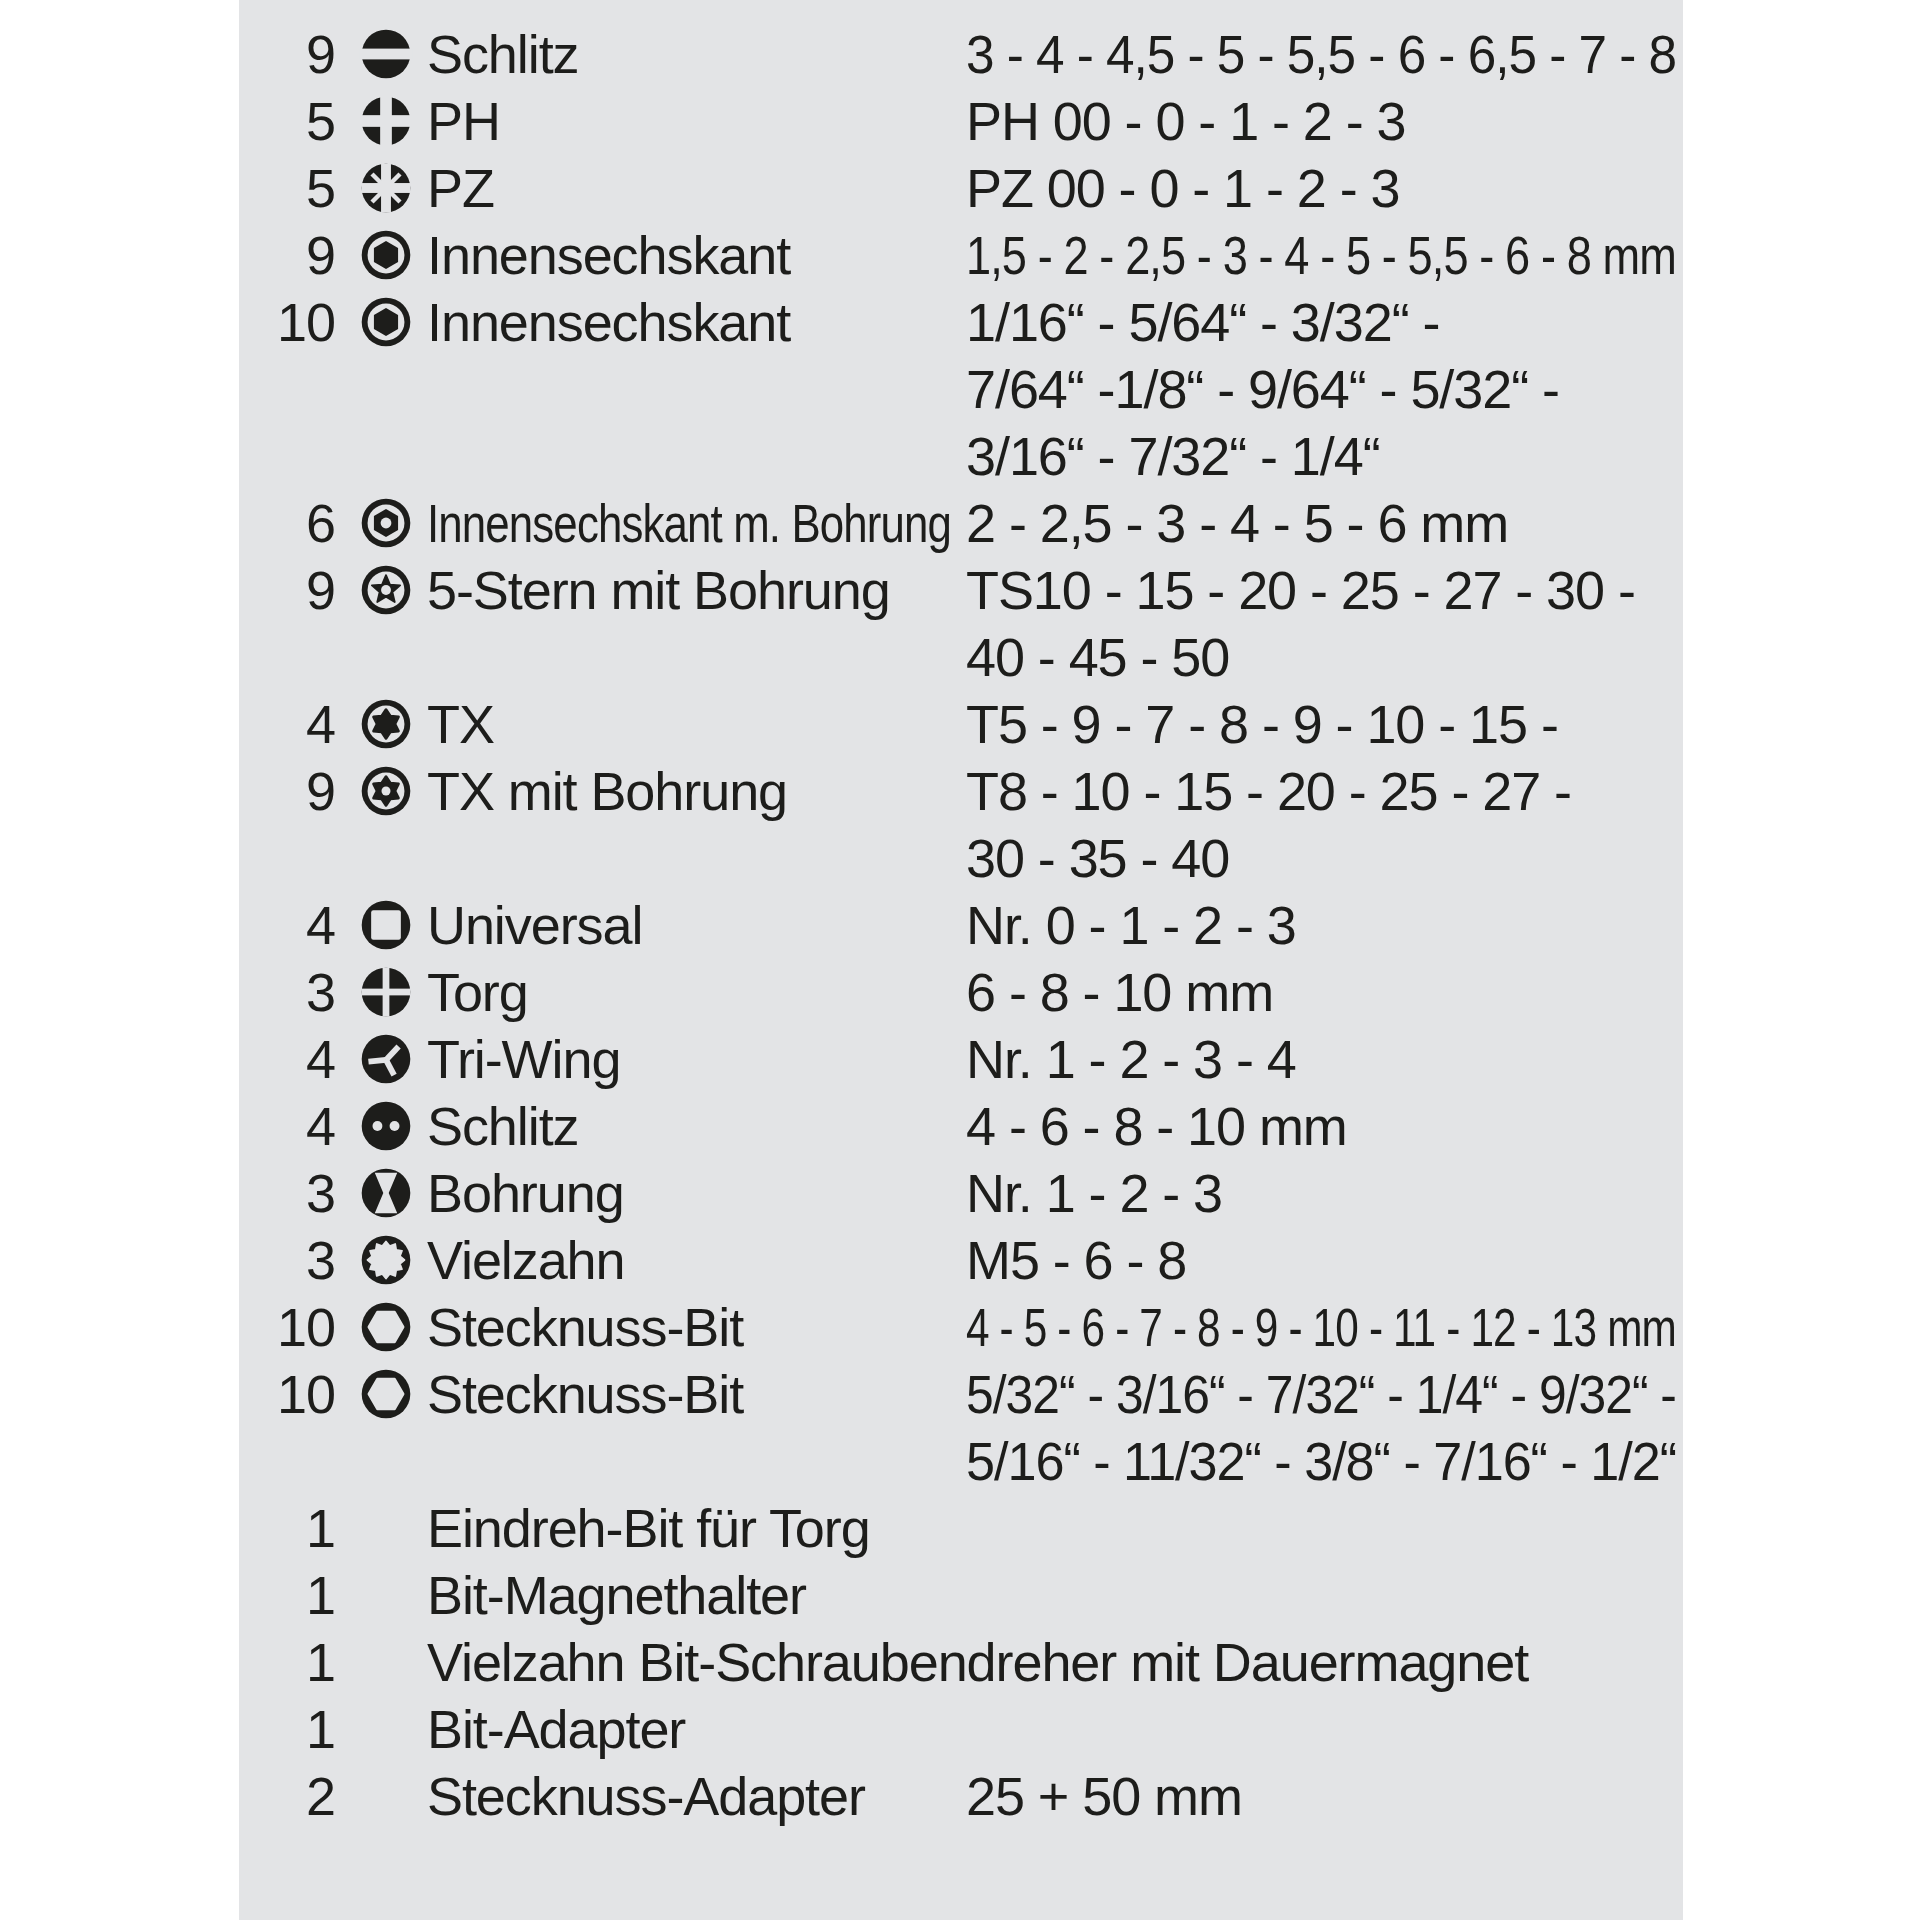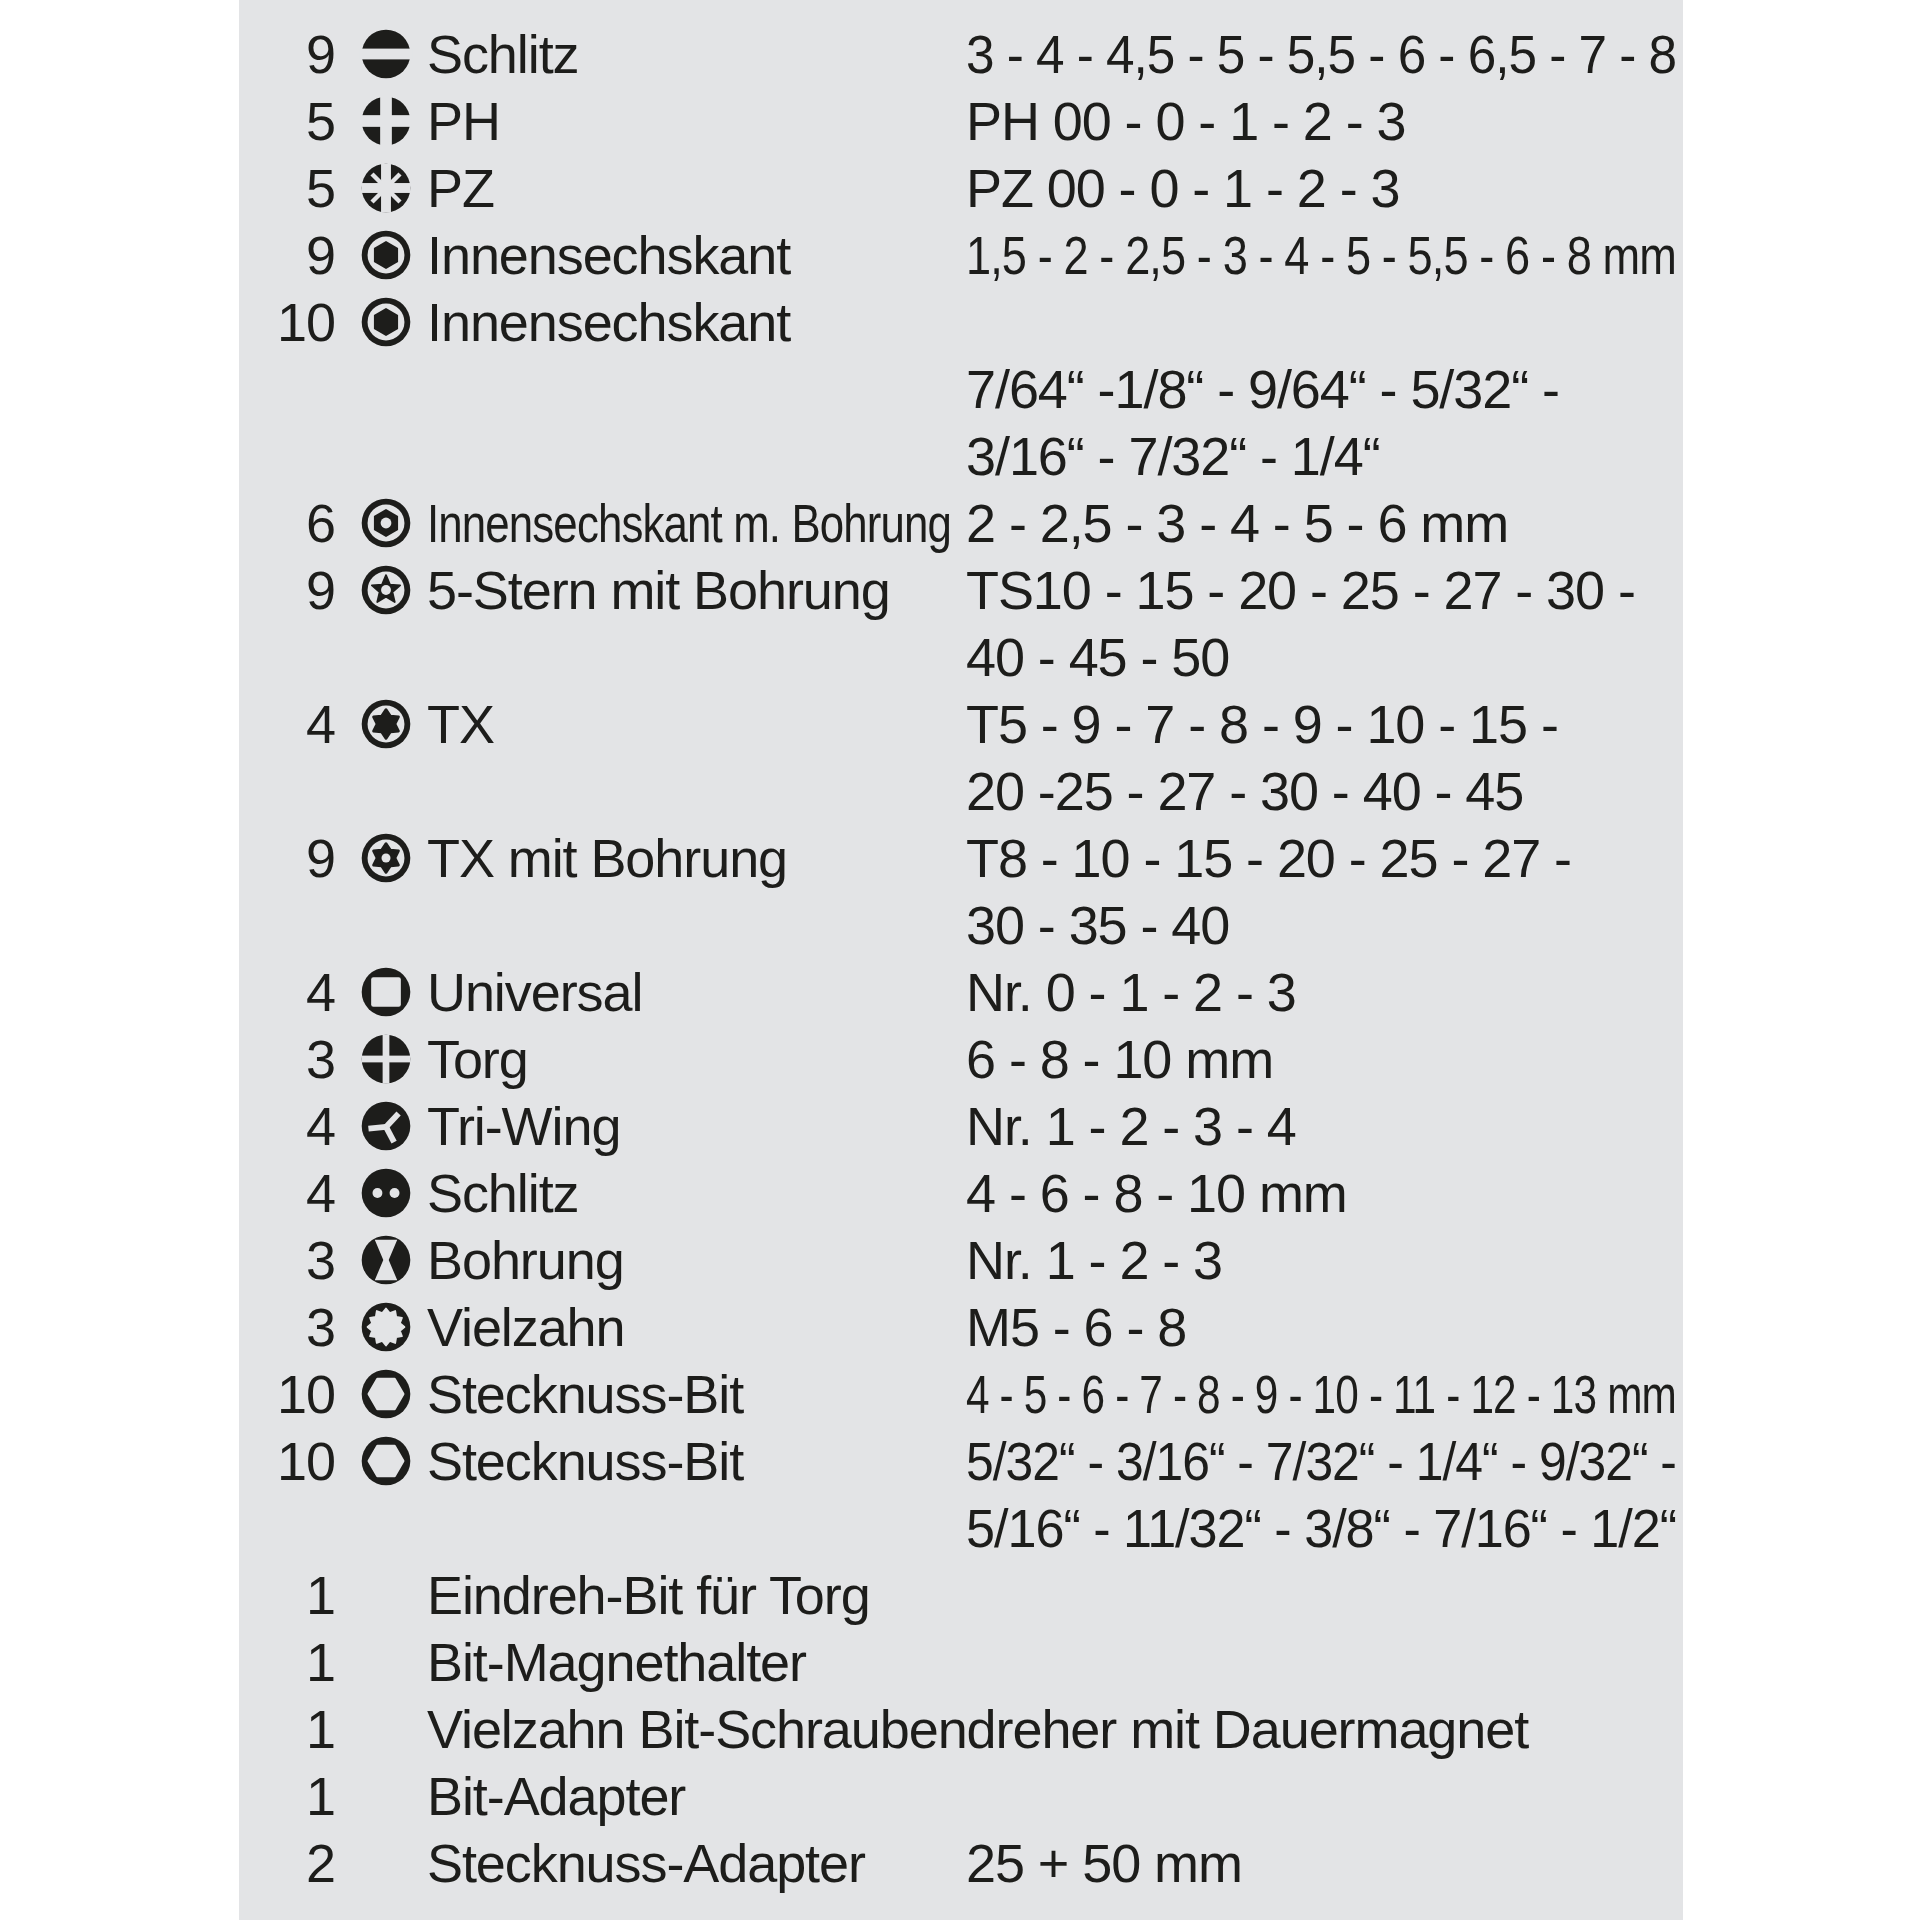--- a/index.html
+++ b/index.html
@@ -101,20 +101,21 @@
         <div class="line">
           <span class="qty">10</span>
           <span class="icon">
             <svg viewBox="0 0 60 60" aria-hidden="true">
               <circle cx="30" cy="30" r="27" fill="#1d1d1b"></circle>
               <circle cx="30" cy="30" r="20.5" fill="#e3e4e6"></circle>
               <polygon points="30.00,14.50 16.58,22.25 16.58,37.75 30.00,45.50 43.42,37.75 43.42,22.25" fill="#1d1d1b"></polygon>
             </svg>
           </span>
           <span class="label">Innensechskant</span>
+          <span class="size">1/16“ - 5/64“ - 3/32“ -</span>
         </div>
         <div class="line">
           <span class="size">7/64“ -1/8“ - 9/64“ - 5/32“ -</span>
         </div>
         <div class="line">
           <span class="size">3/16“ - 7/32“ - 1/4“</span>
         </div>
         <div class="line">
           <span class="qty">6</span>
           <span class="icon">
@@ -148,23 +149,20 @@
           <span class="qty">4</span>
           <span class="icon">
             <svg viewBox="0 0 60 60" aria-hidden="true">
               <circle cx="30" cy="30" r="27" fill="#1d1d1b"></circle>
               <circle cx="30" cy="30" r="20.5" fill="#e3e4e6"></circle>
               <polygon points="30.00,14.00 25.00,21.34 16.14,22.00 20.00,30.00 16.14,38.00 25.00,38.66 30.00,46.00 35.00,38.66 43.86,38.00 40.00,30.00 43.86,22.00 35.00,21.34" fill="#1d1d1b" stroke="#1d1d1b" stroke-width="3" stroke-linejoin="round"></polygon>
             </svg>
           </span>
           <span class="label">TX</span>
           <span class="size">T5 - 9 - 7 - 8 - 9 - 10 - 15 -</span>
-        </div>
-        <div class="line">
-          <span class="size">20 -25 - 27 - 30 - 40 - 45</span>
         </div>
         <div class="line">
           <span class="qty">9</span>
           <span class="icon">
             <svg viewBox="0 0 60 60" aria-hidden="true">
               <circle cx="30" cy="30" r="27" fill="#1d1d1b"></circle>
               <circle cx="30" cy="30" r="20.5" fill="#e3e4e6"></circle>
               <polygon points="30.00,14.00 25.00,21.34 16.14,22.00 20.00,30.00 16.14,38.00 25.00,38.66 30.00,46.00 35.00,38.66 43.86,38.00 40.00,30.00 43.86,22.00 35.00,21.34" fill="#1d1d1b" stroke="#1d1d1b" stroke-width="3" stroke-linejoin="round"></polygon>
               <circle cx="30" cy="30" r="5" fill="#e3e4e6"></circle>
             </svg>

